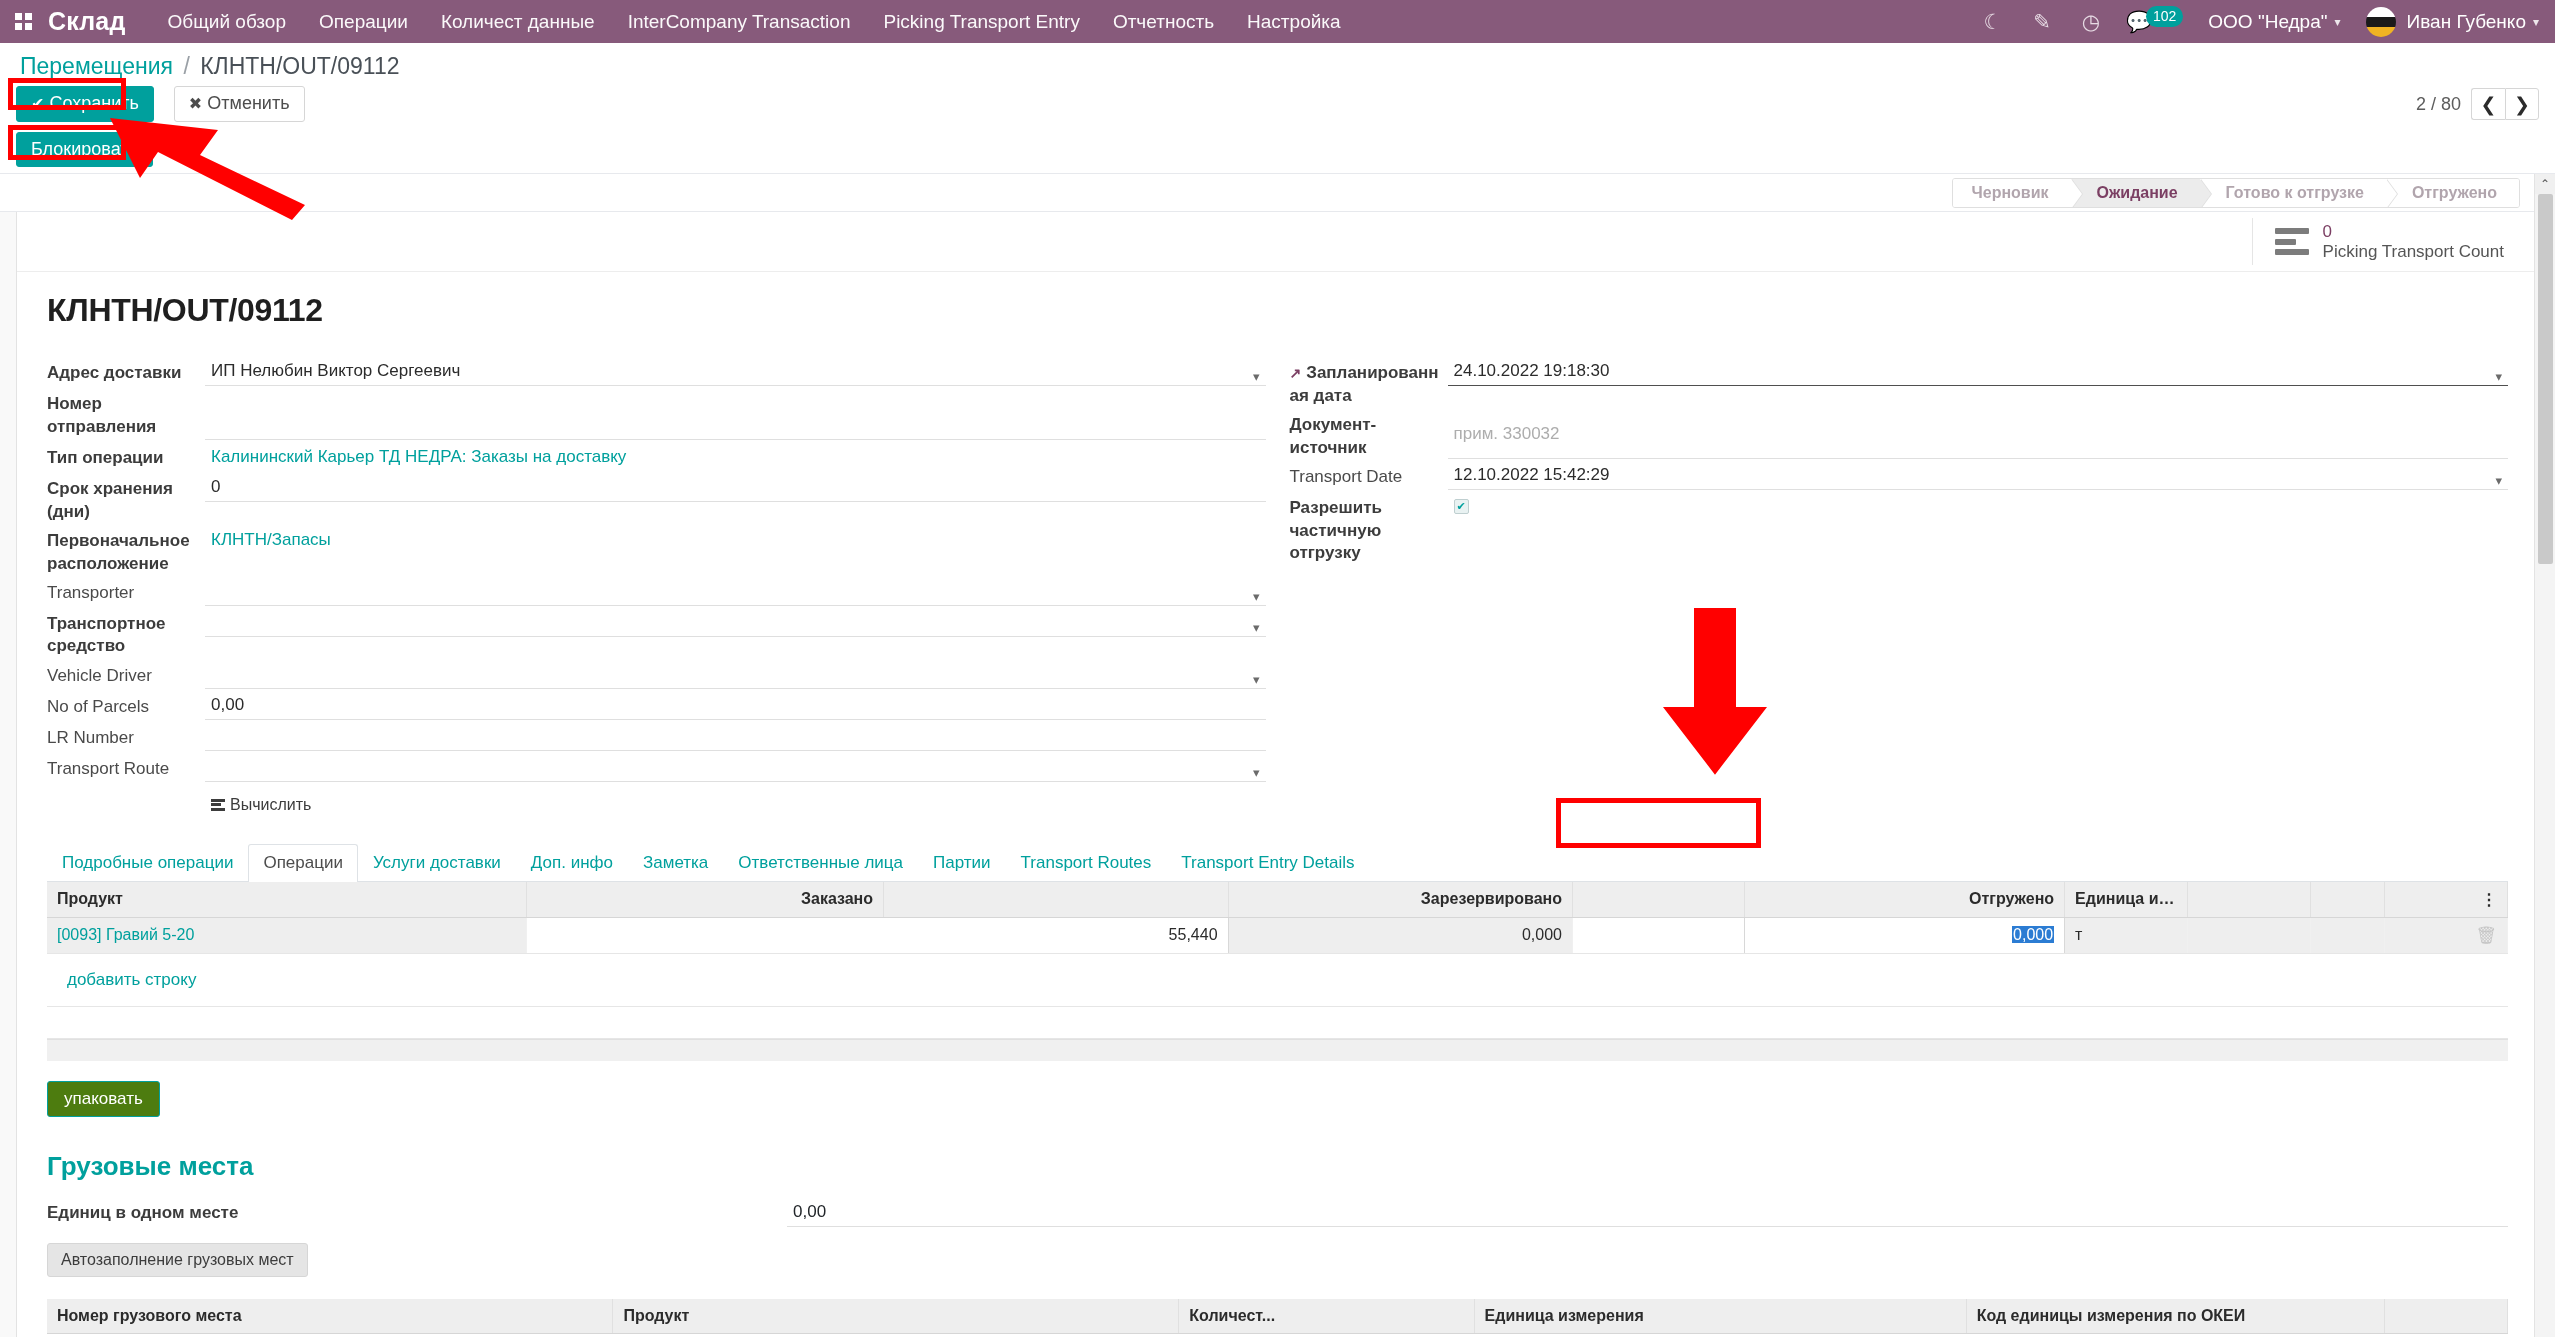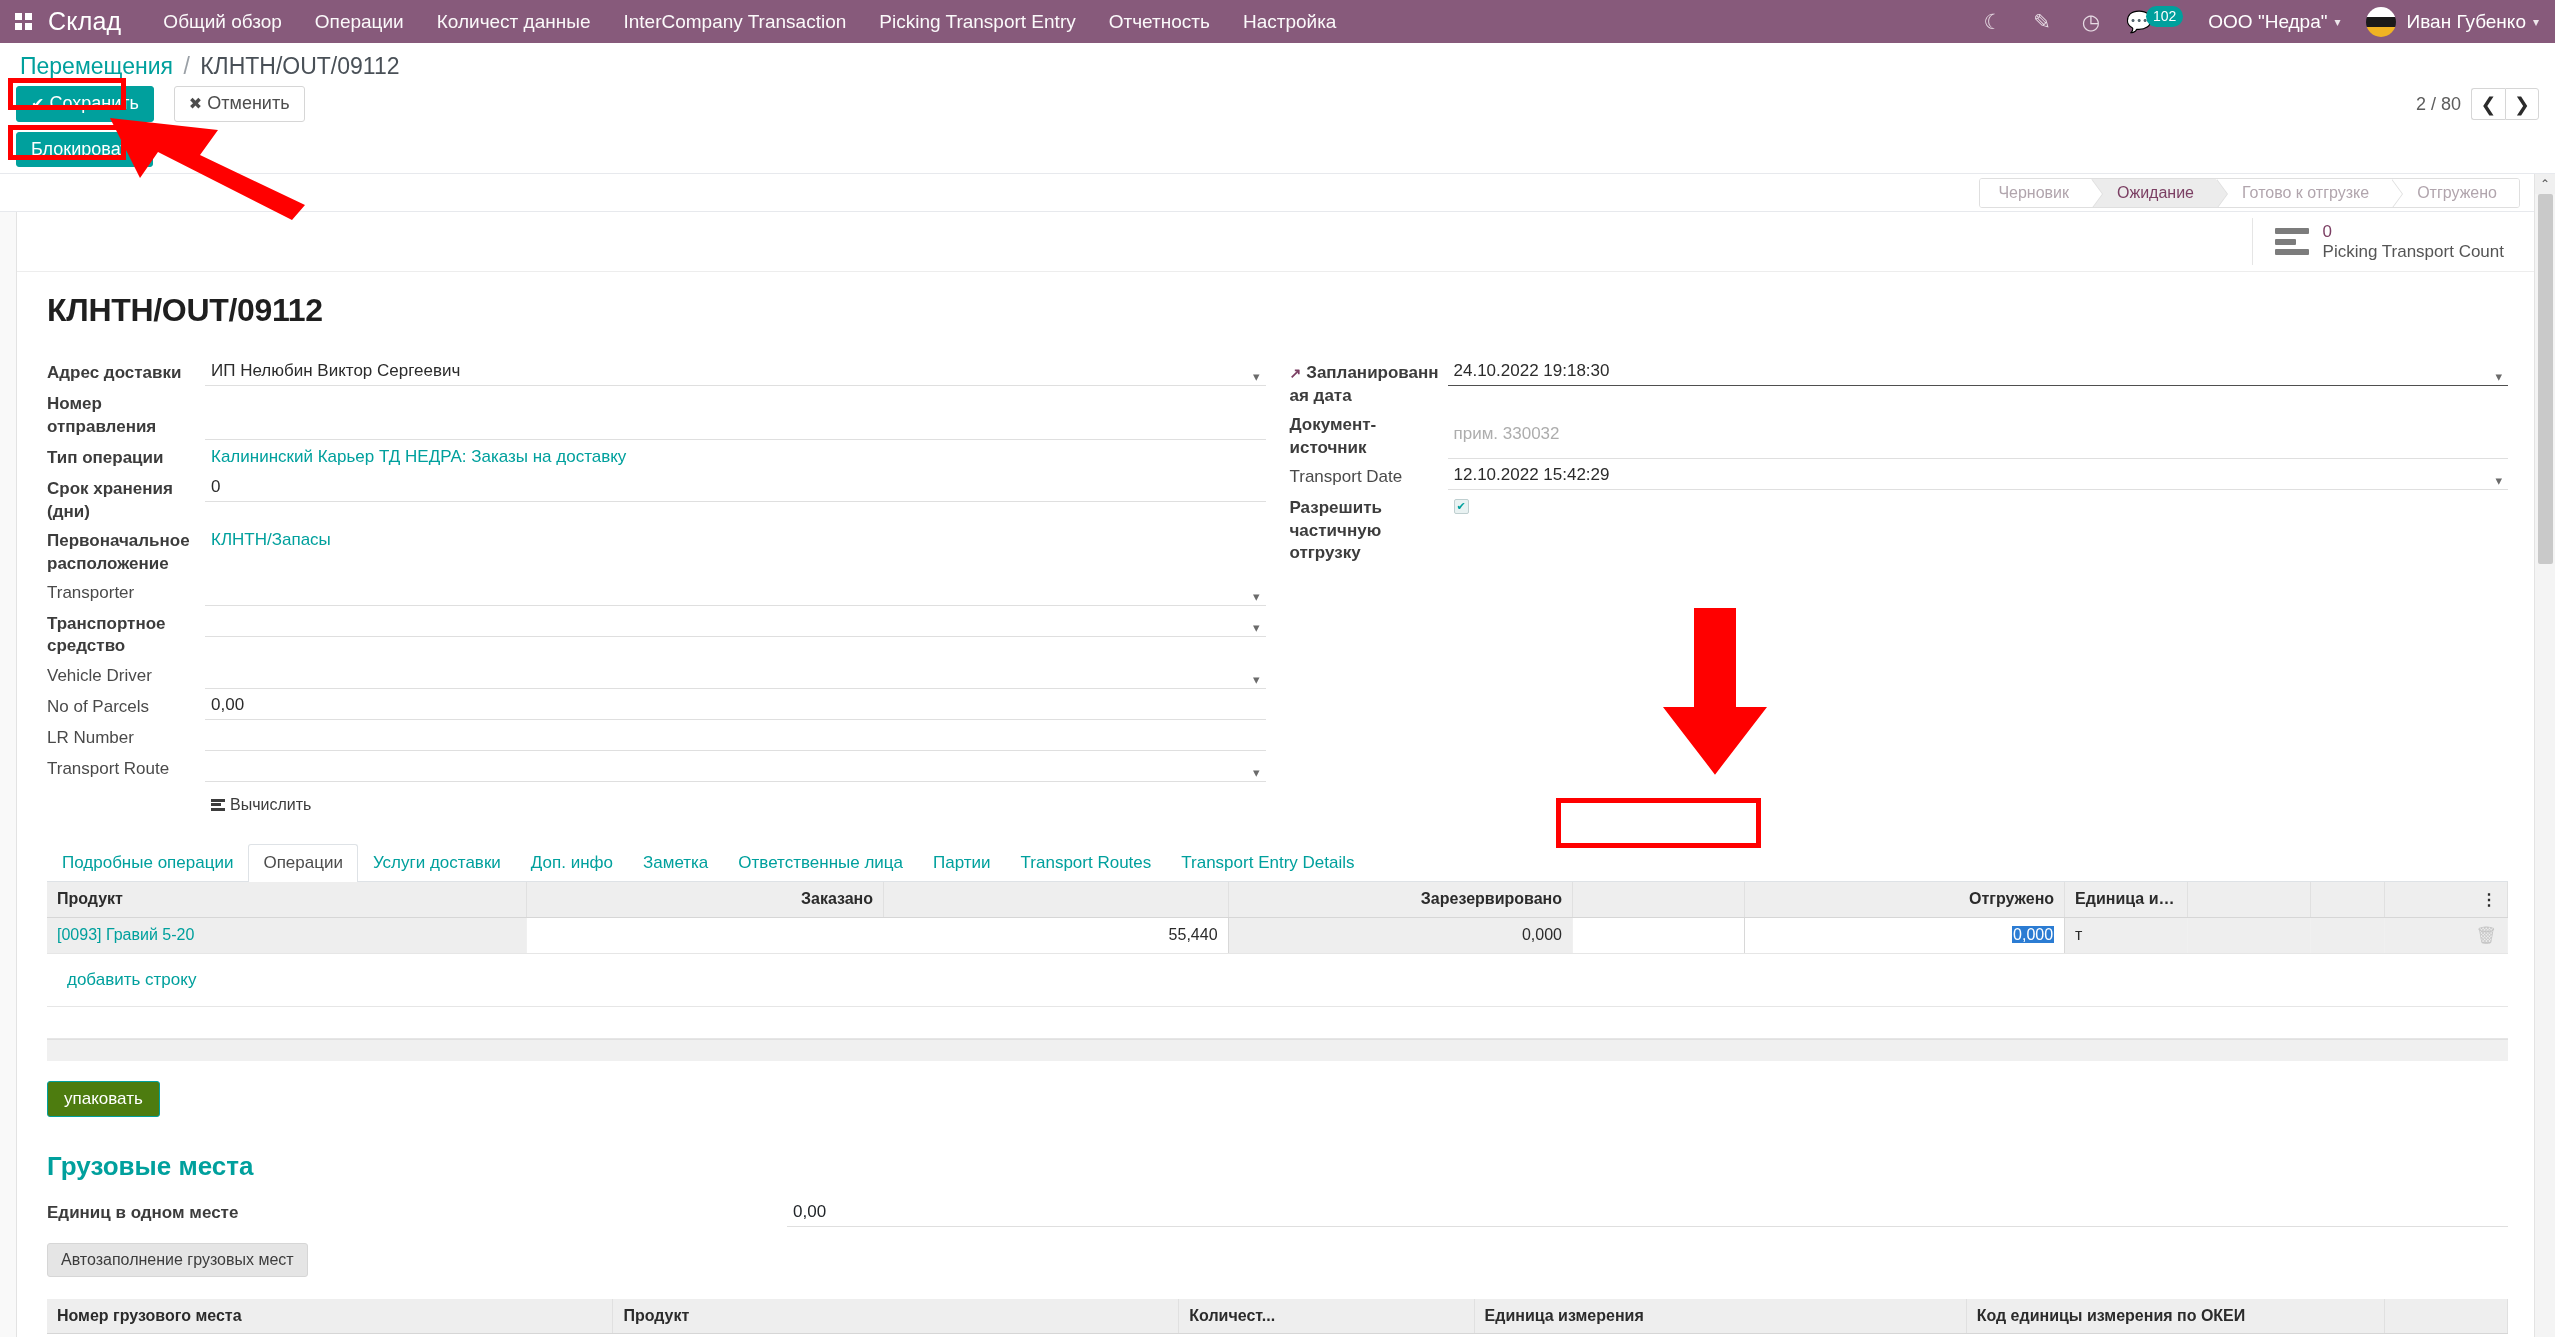--- a/index.html
+++ b/index.html
@@ -31,21 +31,21 @@
     grid-template-rows: 7px 7px;
     gap: 3px;
     align-content: center;
     justify-content: center;
     margin-right: 12px;
     cursor: pointer;
   }
   .apps-grid i { background: #ffffff; display: block; width: 7px; height: 7px; }
   .brand {
     font-size: 25px;
-    font-weight: 400;
+    font-weight: 700;
     margin-right: 40px;
     letter-spacing: .2px;
     white-space: nowrap;
   }
   .menu-items { display: flex; align-items: center; gap: 29px; }
   .menu-item {
     font-size: 19px;
     color: #ffffff;
     white-space: nowrap;
     padding: 4px 2px;
@@ -176,21 +176,21 @@
     border-radius: 3px;
     overflow: hidden;
     height: 30px;
     background: #fff;
   }
   .st-item {
     position: relative;
     padding: 0 22px 0 26px;
     display: flex; align-items: center;
     font-size: 16px;
-    font-weight: 400;
+    font-weight: 700;
     color: #b1a5ad;
     background: #ffffff;
     white-space: nowrap;
     cursor: pointer;
   }
   .st-item:first-child { padding-left: 18px; }
   .st-item.active { color: #7b3f63; background: #ececec; }
   .st-item:not(:last-child)::after {
     content: "";
     position: absolute;

